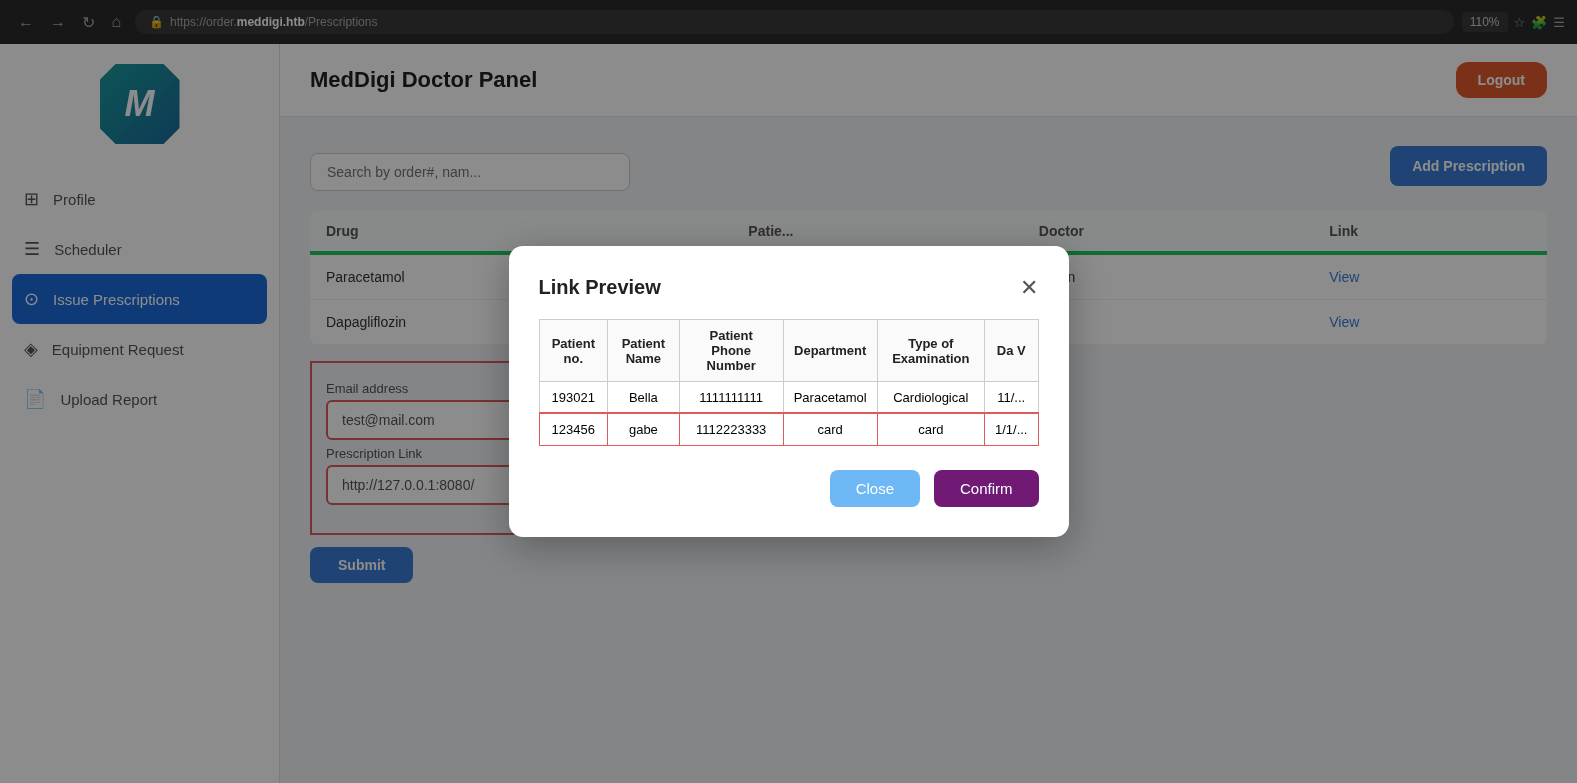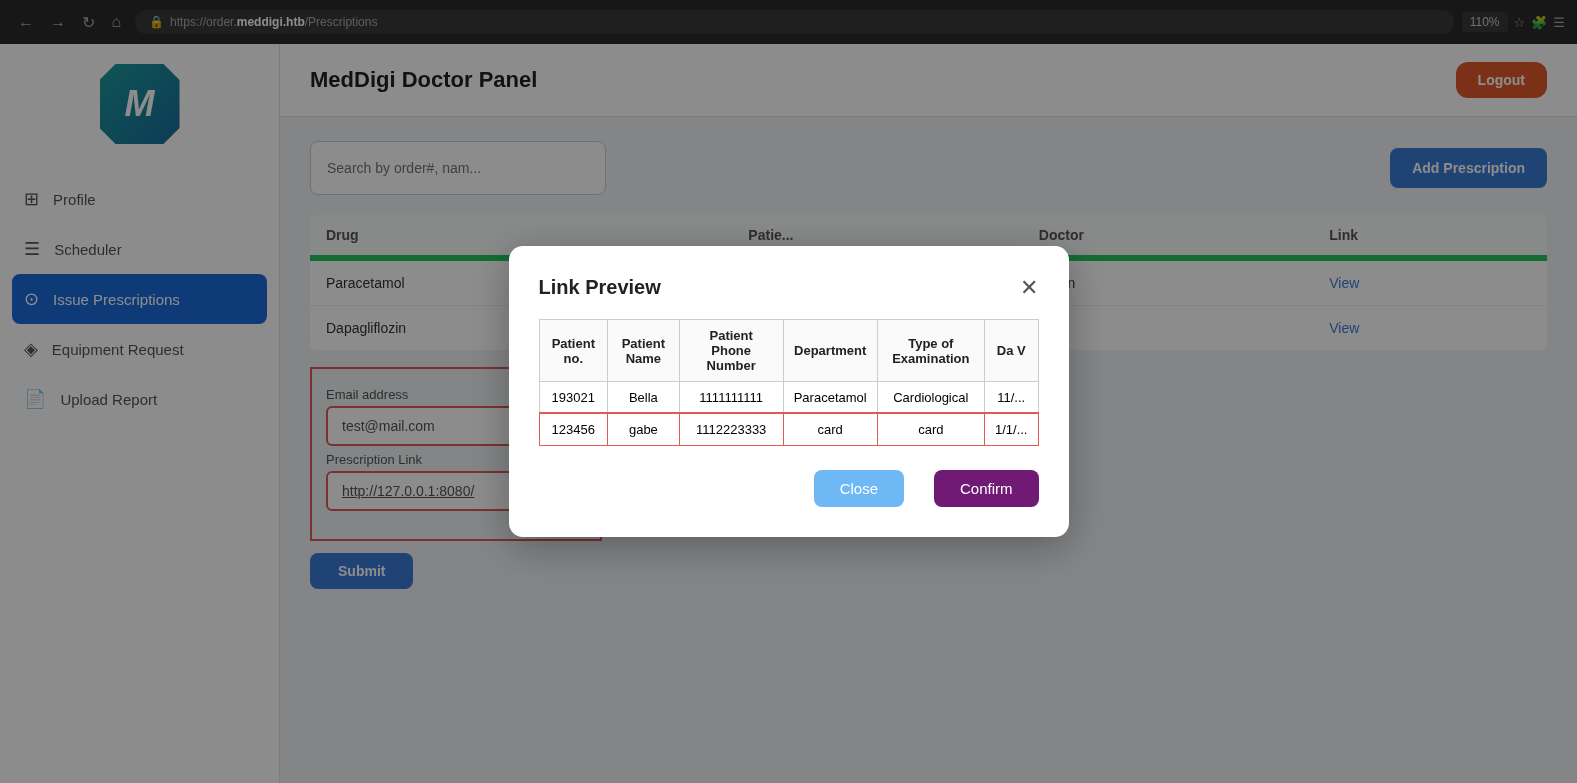--- a/index.html
+++ b/index.html
@@ -85,34 +85,34 @@
 
     
     .content-area {
       flex: 1; padding: 24px 30px; overflow-y: auto;
       position: relative;
     }
 
     
     .toolbar { display: flex; justify-content: space-between; align-items: center; margin-bottom: 20px; }
     .search-input {
-      padding: 18px 16px; border: 1px solid #ccc; border-radius: 8px;
-      width: 296px; font-size: 14px; color: #aaa;
+      padding: 10px 16px; border: 1px solid #ccc; border-radius: 8px;
+      width: 320px; font-size: 14px; color: #aaa; margin-top: 12px;
     }
     .add-prescription-btn {
       background: #3a7bd5; color: #fff; border: none;
       padding: 12px 22px; border-radius: 8px; font-size: 14px; cursor: pointer; font-weight: 600;
     }
 
     
     .prescriptions-table { width: 100%; border-collapse: collapse; background: #fff; border-radius: 8px; overflow: hidden; }
     .prescriptions-table th {
       background: #f8f9fa; padding: 12px 16px;
       text-align: left; font-size: 14px; font-weight: 600; color: #555;
-      border-bottom: 6px solid #22c55e;
+      border-bottom: 4px solid #22c55e;
     }
     .prescriptions-table td { padding: 14px 16px; font-size: 14px; color: #333; border-bottom: 1px solid #f0f0f0; }
     .view-link { color: #3a7bd5; text-decoration: none; cursor: pointer; }
 
     
     .form-section { margin-top: 20px; }
     .form-label { font-size: 13px; color: #555; margin-bottom: 4px; }
     .form-input {
       display: block; width: 320px; padding: 10px 14px;
       border: 2px solid #e05a5a; border-radius: 6px;
@@ -147,21 +147,21 @@
     }
 
     
     .preview-table { width: 100%; border-collapse: collapse; font-size: 13px; }
     .preview-table th {
       border: 1px solid #ccc; padding: 8px 10px;
       text-align: center; font-weight: bold; background: #fafafa; color: #222;
     }
     .preview-table td { border: 1px solid #ccc; padding: 8px 10px; text-align: center; }
 
-    .modal-actions { display: flex; justify-content: flex-end; gap: 30px; margin-top: 24px; }
+    .modal-actions { display: flex; justify-content: flex-end; gap: 14px; margin-top: 24px; }
     .close-btn {
       background: #6db8f5; color: #fff; border: none;
       padding: 10px 26px; border-radius: 8px; font-size: 15px; cursor: pointer; font-weight: 500;
     }
     .confirm-btn {
       background: #701a75; color: #fff; border: none;
       padding: 10px 26px; border-radius: 8px; font-size: 15px; cursor: pointer; font-weight: 400;
     }
 
     .red-border-box {
@@ -260,21 +260,21 @@
             <td><a class="view-link">View</a></td>
           </tr>
         </tbody>
       </table>
 
       
       <div class="form-section red-border-box" style="display:inline-block; padding: 18px 14px; margin-top: 16px;">
         <div class="form-label">Email address</div>
         <input class="form-input" type="text" style="border-color: rgb(224, 90, 90); width: 260px; margin-bottom: 6px;" value="test@mail.com">
         <div class="form-label">Prescription Link</div>
-        <input class="form-input" type="text" style="border-color: rgb(224, 90, 90); width: 260px; text-decoration: underline;" value="http://127.0.0.1:8080/">
+        <input class="form-input" type="text" style="border-color: rgb(224, 90, 90); width: 260px;" value="http://127.0.0.1:8080/">
       </div>
       <br>
       <button class="submit-btn" style="margin-top:12px;">Submit</button>
     </div>
   </div>
 </div>
 
 <div class="overlay">
   <div class="modal">
     <div class="modal-header">

